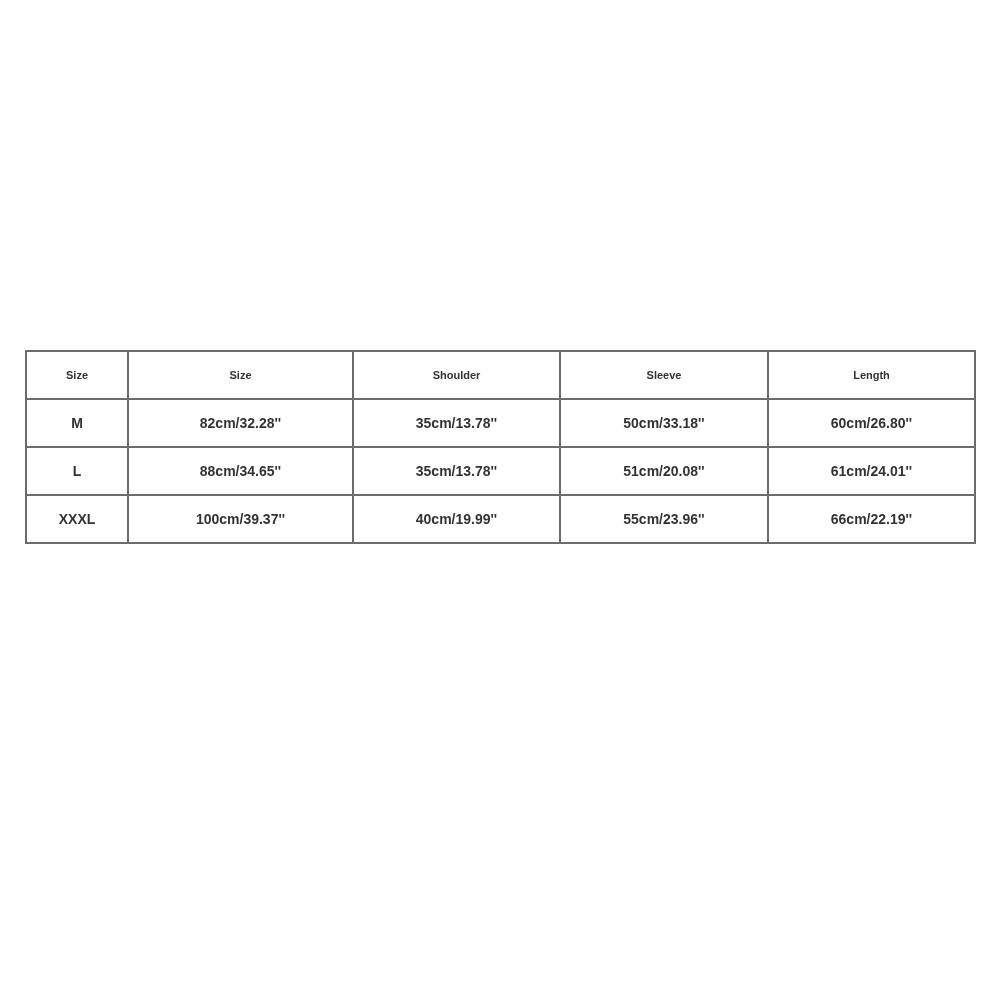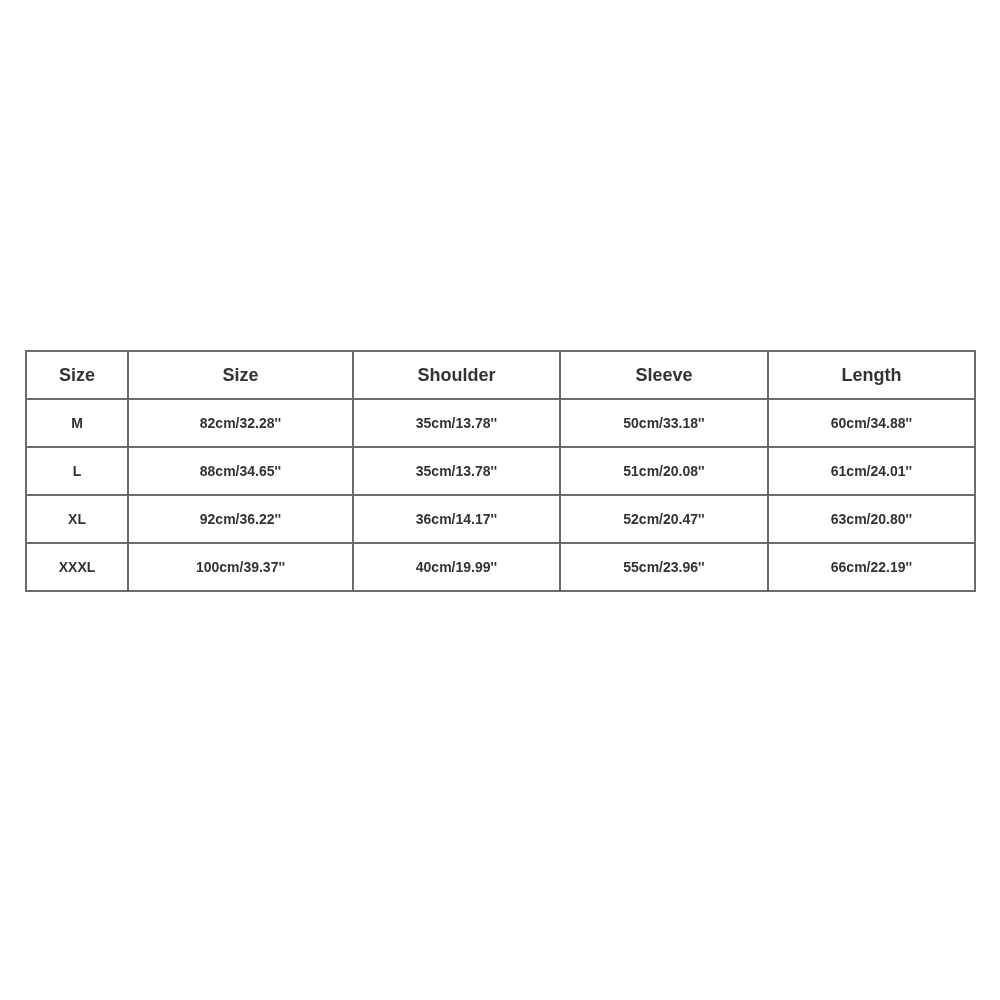--- a/index.html
+++ b/index.html
@@ -27,21 +27,21 @@
       border: 2px solid #6b6b6b;
       height: 46px;
       padding: 0;
       text-align: center;
       vertical-align: middle;
       font-size: 14px;
       font-weight: bold;
       color: #333333;
     }
     .size-table th {
-      font-size: 18px;
+      font-size: 11px;
     }
     col.c-size { width: 102px; }
     col.c-bust { width: 225px; }
     col.c-shoulder { width: 207px; }
     col.c-sleeve { width: 208px; }
     col.c-length { width: 207px; }
   </style>
 </head>
 <body>
 
@@ -61,35 +61,28 @@
       <th>Sleeve</th>
       <th>Length</th>
     </tr>
   </thead>
   <tbody>
     <tr>
       <td>M</td>
       <td>82cm/32.28''</td>
       <td>35cm/13.78''</td>
       <td>50cm/33.18''</td>
-      <td>60cm/34.88''</td>
+      <td>60cm/26.80''</td>
     </tr>
     <tr>
       <td>L</td>
       <td>88cm/34.65''</td>
       <td>35cm/13.78''</td>
       <td>51cm/20.08''</td>
       <td>61cm/24.01''</td>
-    </tr>
-    <tr>
-      <td>XL</td>
-      <td>92cm/36.22''</td>
-      <td>36cm/14.17''</td>
-      <td>52cm/20.47''</td>
-      <td>63cm/20.80''</td>
     </tr>
     <tr>
       <td>XXXL</td>
       <td>100cm/39.37''</td>
       <td>40cm/19.99''</td>
       <td>55cm/23.96''</td>
       <td>66cm/22.19''</td>
     </tr>
   </tbody>
 </table>

